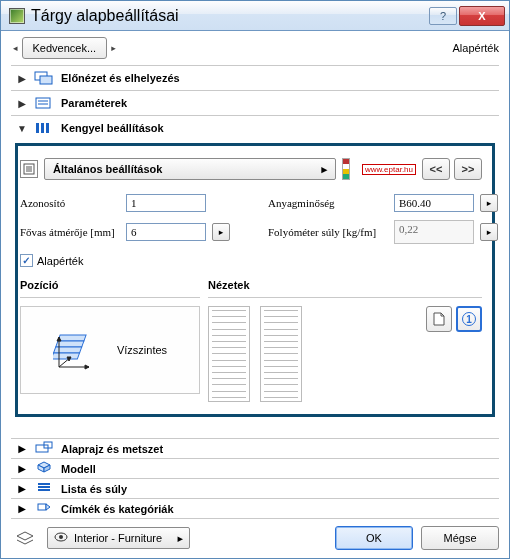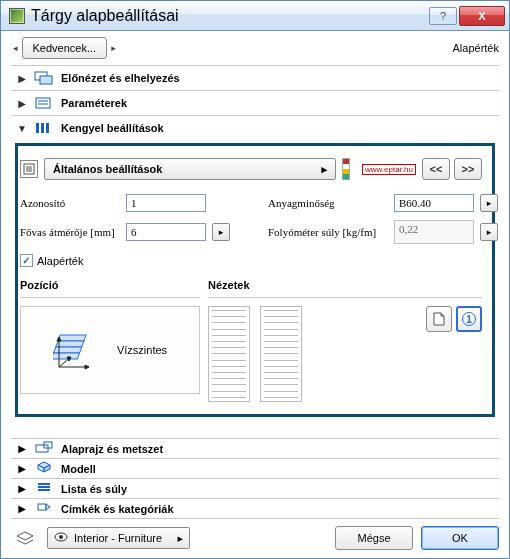--- a/index.html
+++ b/index.html
@@ -481,21 +481,21 @@
       <span class="eye">
         <svg width="14" height="10" viewBox="0 0 14 10">
             <ellipse cx="7" cy="5" rx="6" ry="4" fill="none" stroke="#333"></ellipse>
             <circle cx="7" cy="5" r="2" fill="#333"></circle>
           </svg>
       </span>
       <span>Interior - Furniture</span>
       <span style="margin-left:auto">▸</span>
     </div>
     <div class="spacer"></div>
+    <div class="btn primary">
+      <span>OK</span>
+    </div>
     <div class="btn">
       <span>Mégse</span>
     </div>
-    <div class="btn primary">
-      <span>OK</span>
-    </div>
   </div>
 
 </div>
 
 </body></html>

